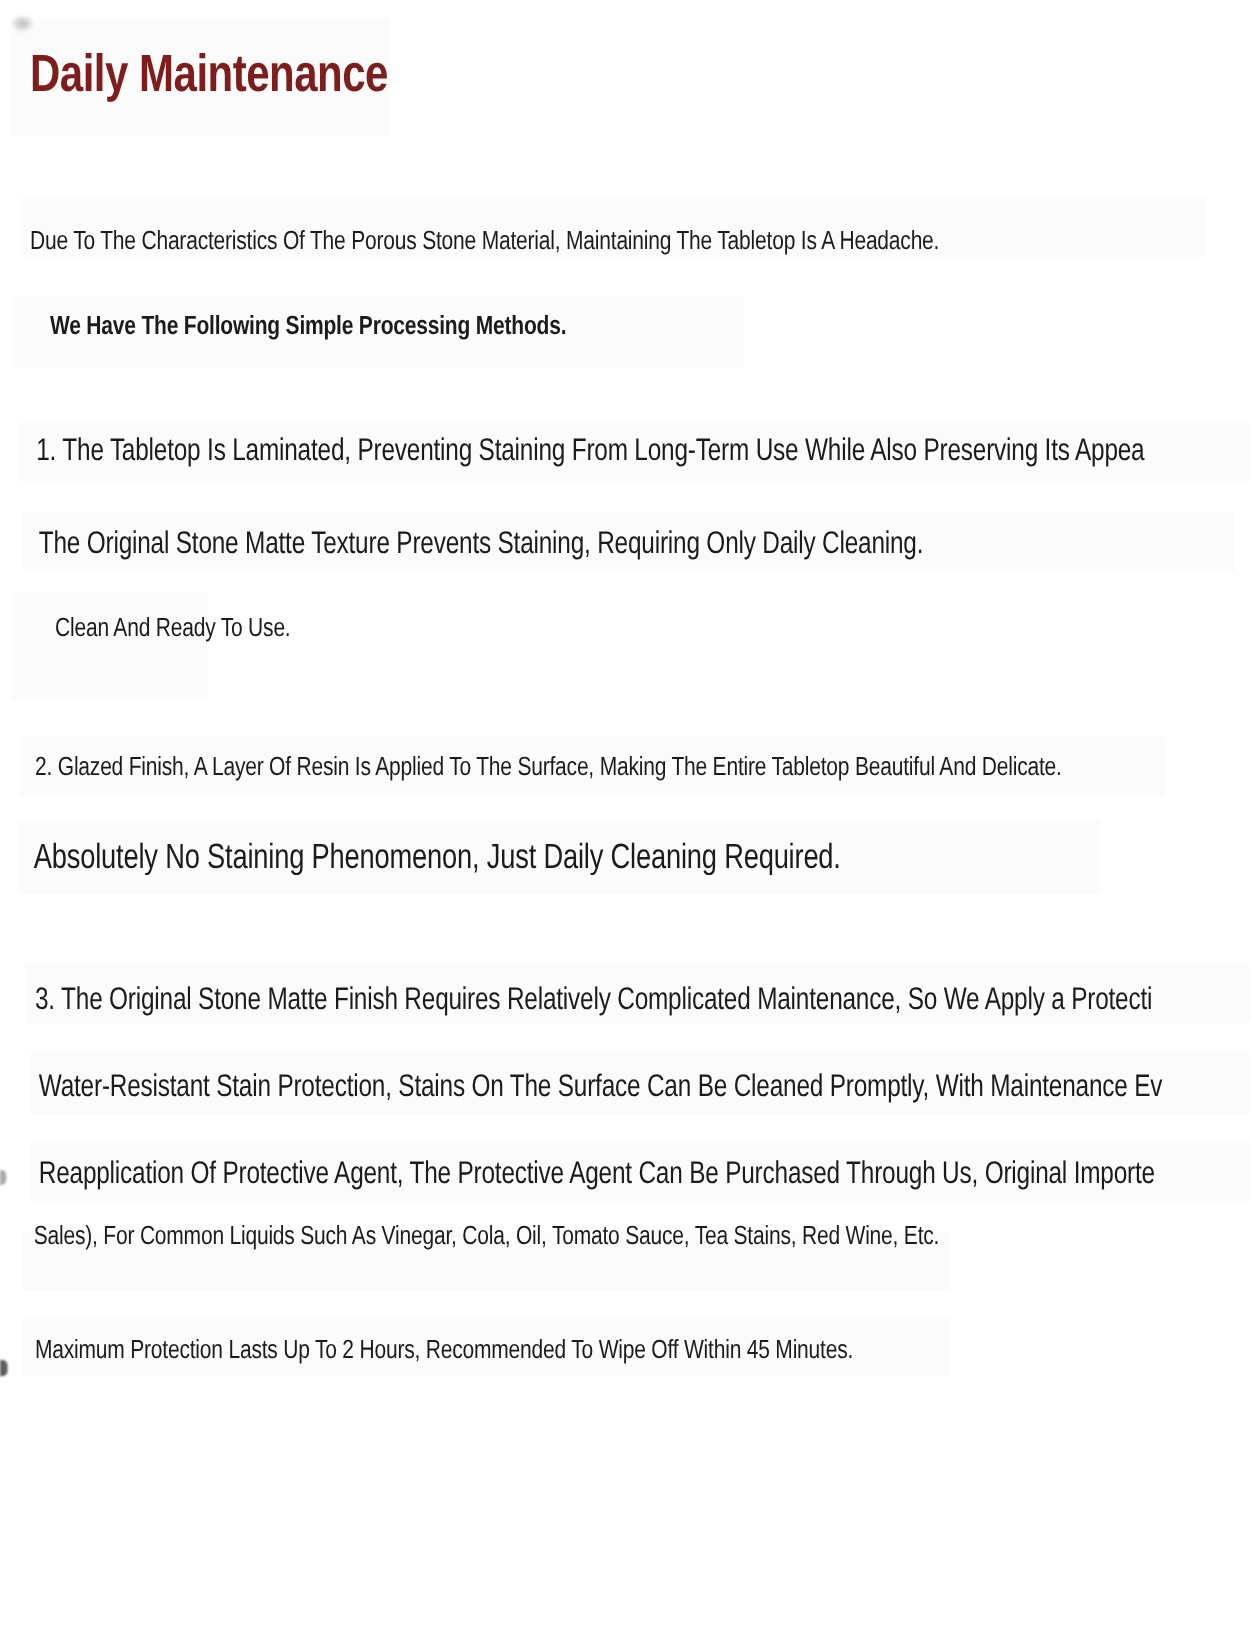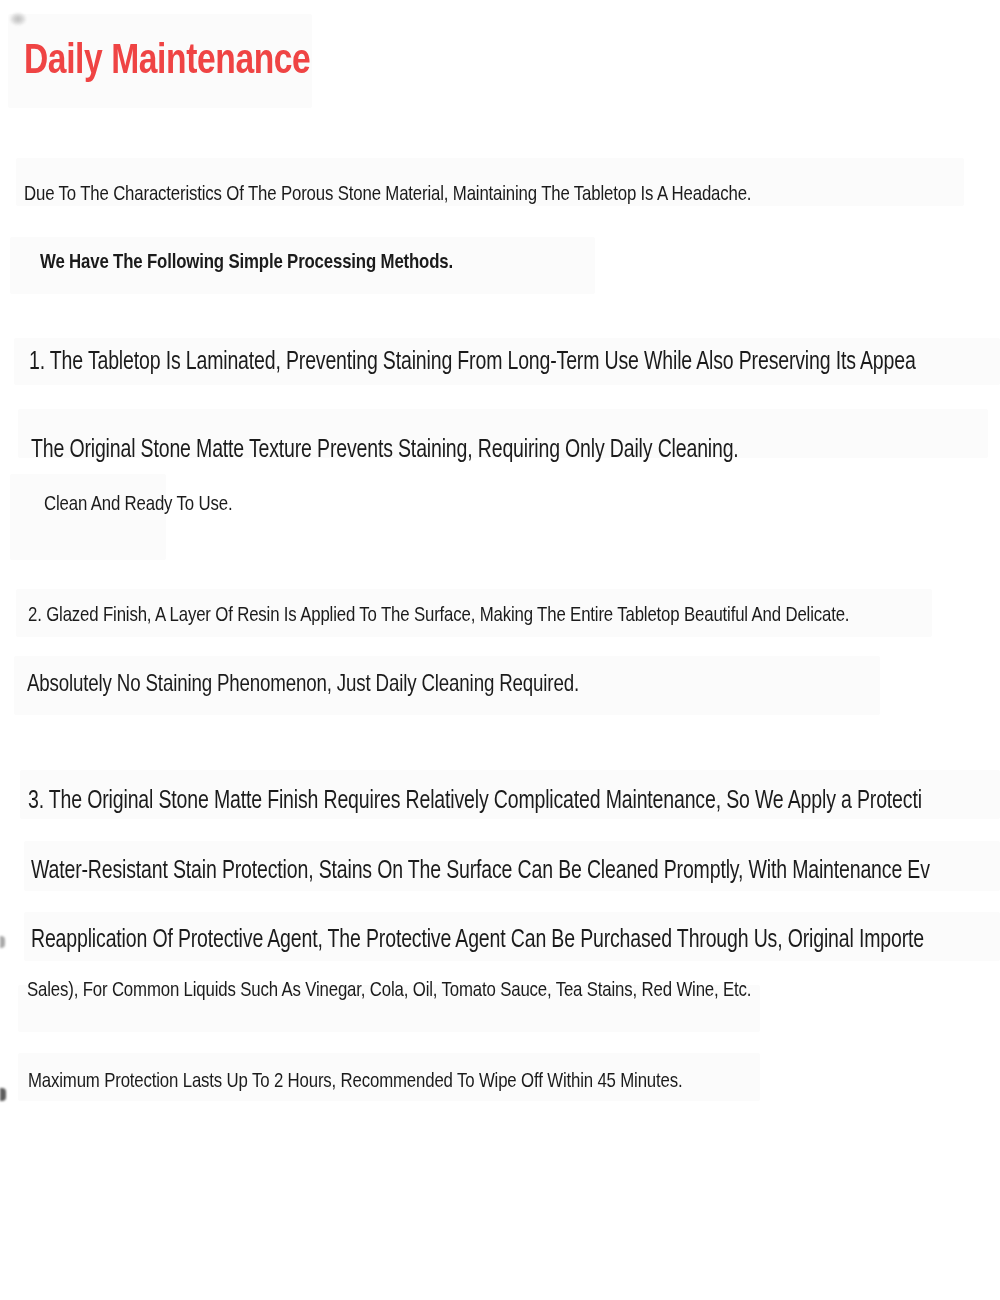--- a/index.html
+++ b/index.html
@@ -24,31 +24,31 @@
     letter-spacing: -0.2px;
   }
   .line .txt {
     display: inline-block;
     transform-origin: 0 50%;
     white-space: nowrap;
   }
   .title {
     font-size: 42px;
     font-weight: 700;
-    color: #ef4444;
+    color: #7f1d1d;
     letter-spacing: -0.5px;
   }
   .title .txt { transform: scaleX(0.80); }
   .sm  { font-size: 21px; font-weight: 400; }
   .sm .txt  { transform: scaleX(0.80); }
   .sm-b{ font-size: 21px; font-weight: 700; }
   .sm-b .txt{ transform: scaleX(0.80); }
   .lg  { font-size: 25px; font-weight: 400; }
   .lg .txt  { transform: scaleX(0.78); }
-  .lg-m{ font-size: 24px; font-weight: 500; }
+  .lg-m{ font-size: 28px; font-weight: 500; }
   .lg-m .txt{ transform: scaleX(0.78); }
 
   .smudge { position: absolute; }
   #smudge-top-left {
     left: 9px; top: 12px; width: 18px; height: 14px;
     background: radial-gradient(closest-side, #bdbdbd 0%, #d9d9d9 55%, rgba(255,255,255,0) 100%);
     filter: blur(1.2px);
     border-radius: 50%;
   }
   #edge-mark-middle {
@@ -75,21 +75,21 @@
   #r8  { left: 24px; top: 841px;  width: 976px; height: 50px; }
   #r9  { left: 24px; top: 912px;  width: 976px; height: 49px; }
   #r10 { left: 18px; top: 985px;  width: 742px; height: 47px; }
   #r11 { left: 18px; top: 1053px; width: 742px; height: 48px; }
 
   
   #t-title { left: 24px; top: 38px;  }
   #l0  { left: 24px; top: 182px;  }
   #l1  { left: 40px; top: 250px; text-decoration: underline;  }
   #l2  { left: 29px; top: 348px;  }
-  #l3  { left: 31px; top: 422px; margin-top: 14px;  }
+  #l3  { left: 31px; top: 422px;  }
   #l4  { left: 44px; top: 492px;  }
   #l5  { left: 28px; top: 603px;  }
   #l6  { left: 27px; top: 671px;  }
   #l7  { left: 28px; top: 787px;  }
   #l8  { left: 31px; top: 857px;  }
   #l9  { left: 31px; top: 926px;  }
   #l10 { left: 27px; top: 978px;  }
   #l11 { left: 28px; top: 1069px; }
 </style>
 </head>

